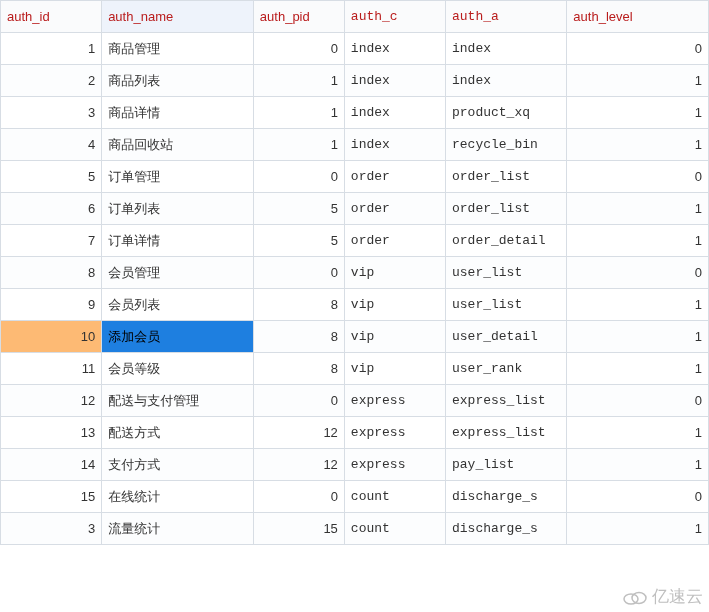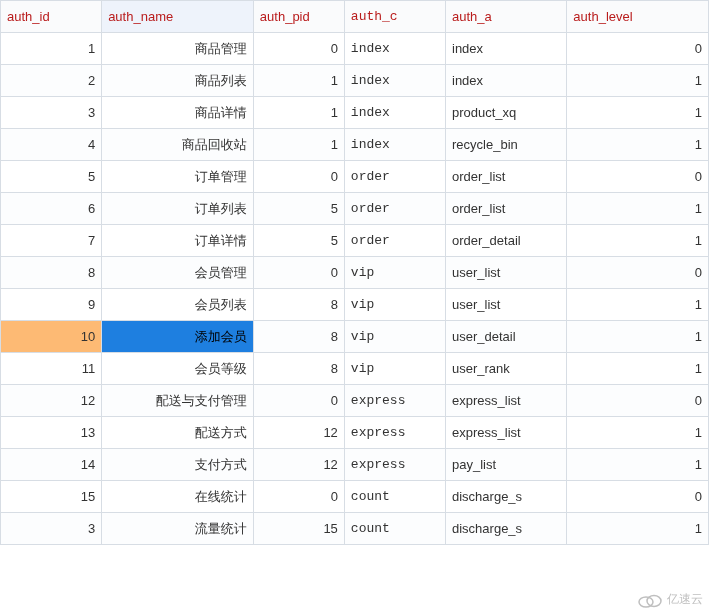--- a/index.html
+++ b/index.html
@@ -23,42 +23,42 @@
     white-space: nowrap;
     text-overflow: clip;
   }
   .grid th {
     background: #fafbfc;
     font-weight: normal;
     text-align: left;
     color: #b91c1c;
   }
   .col-id    { width: 100px; text-align: right; }
-  .col-name  { width: 150px; text-align: right; }
+  .col-name  { width: 150px; text-align: left; }
   .col-pid   { width: 90px;  text-align: right; }
   .col-c     { width: 100px; text-align: left; font-family: Liberation Mono, monospace; }
-  .col-a     { width: 120px; text-align: left; }
+  .col-a     { width: 120px; text-align: left; font-family: Liberation Mono, monospace; }
   .col-level { width: 140px; text-align: right; }
   th.col-name { background:#eef3fb; }
   tr:nth-child(even) td { background:#fcfdfe; }
   tr:nth-child(odd)  td { background:#ffffff; }
   .row-current { position: relative; }
   .row-current td.col-id { background:#fdba74;margin-top:36px; }
   .cell-selected {
     background:#1e7fe0 !important;
     color:#000000;
   }
   .watermark {
     position: absolute;
     right: 6px;
     bottom: 4px;
     display: flex;
     align-items: center;
     gap: 4px;
-    font-size: 12px;
+    font-size: 17px;
     color: #bfbfbf;
     font-weight: 500;
   }
   .watermark svg { display:block; }
 </style>
 </head>
 <body>
 
 <table class="grid">
   <thead>

